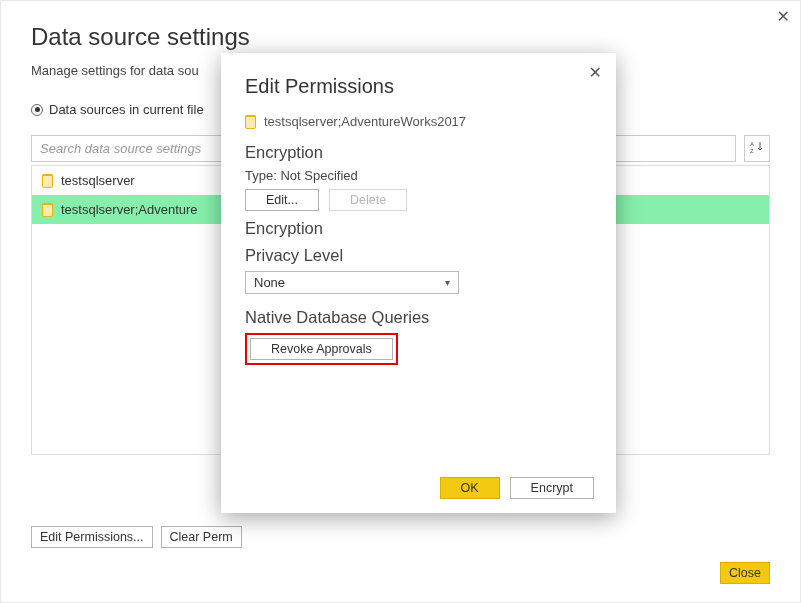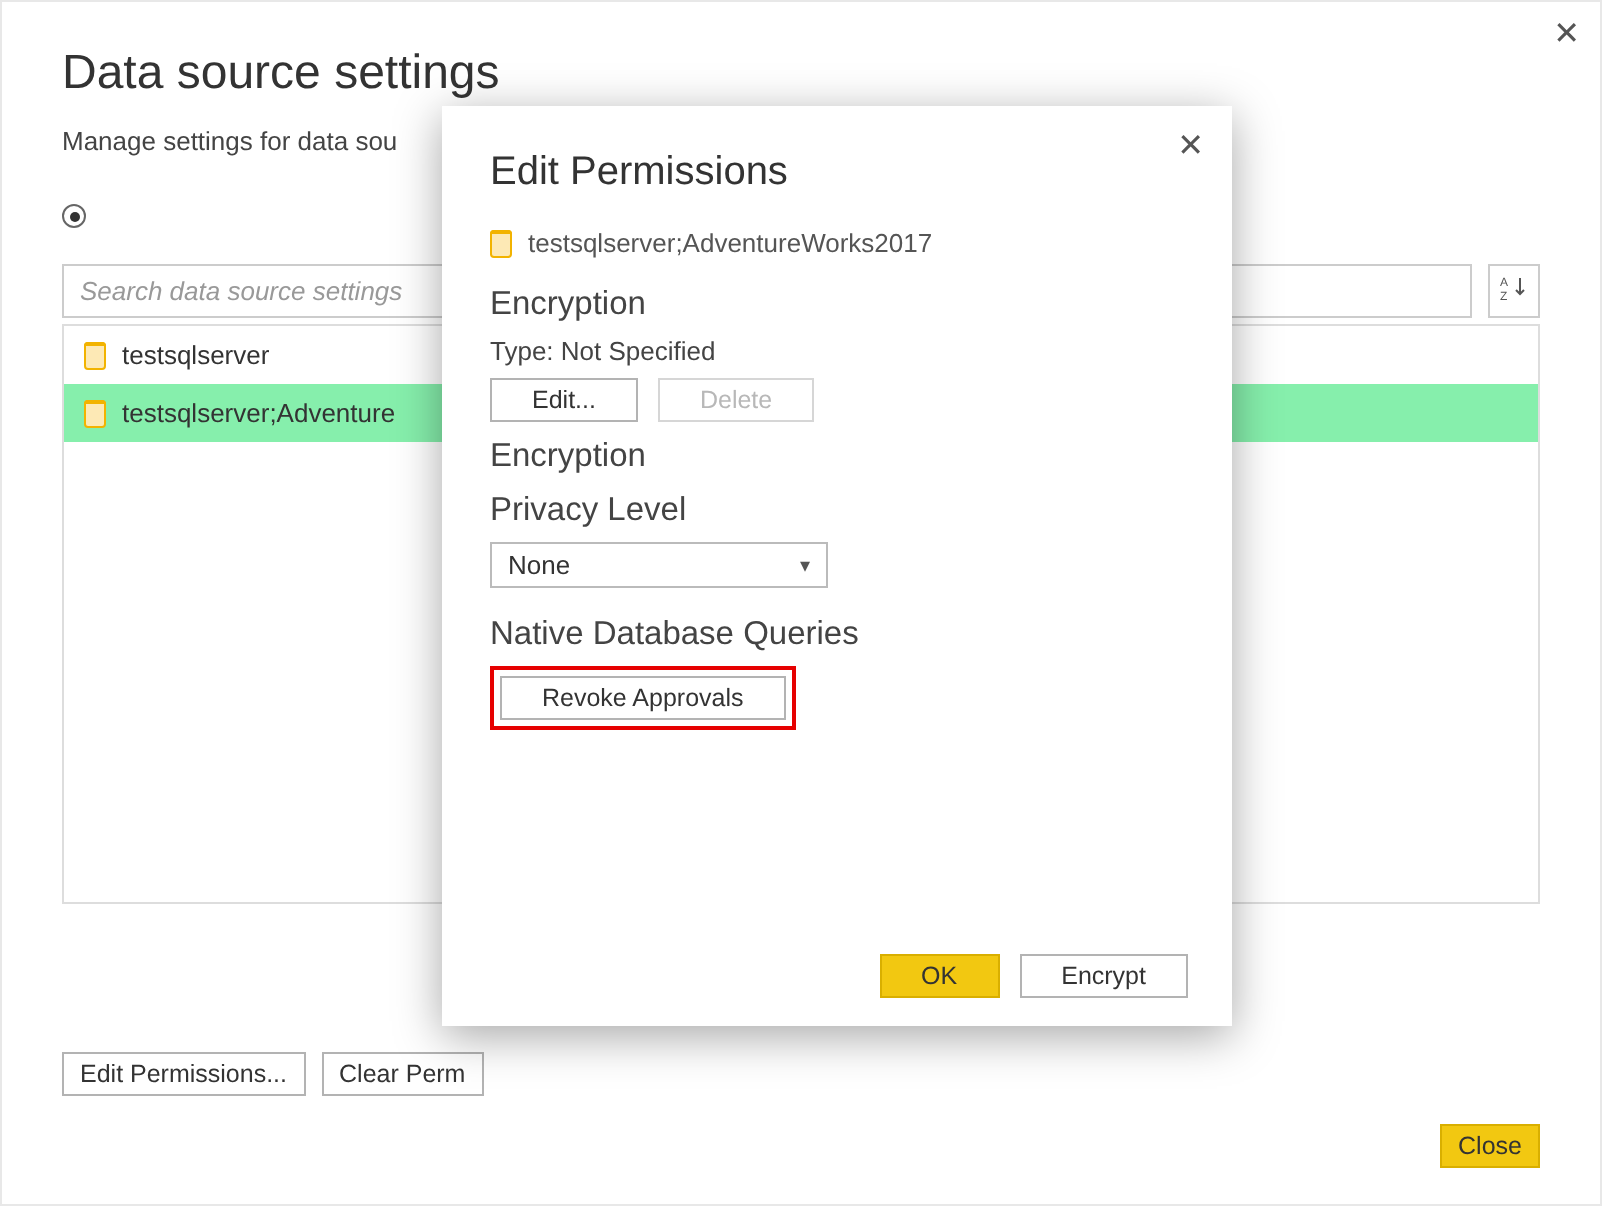--- a/index.html
+++ b/index.html
@@ -65,21 +65,21 @@
   }
   .dialog-close { position:absolute; top:10px; right:14px; font-size:16px; color:#555; cursor:pointer; }
   .dialog-title { font-size:20px; font-weight:400; color:#333; margin:2px 0 16px 0; }
   .src-row { display:flex; align-items:center; gap:8px; font-size:13px; color:#555; margin-bottom:14px; }
   .section-head { font-size:16.5px; color:#444; margin:8px 0 6px 0; font-weight:400; }
   .type-line { font-size:13px; color:#444; margin-bottom:6px; }
   .btn-row { display:flex; gap:10px; margin-bottom:4px; }
   .chk-row { display:flex; align-items:center; gap:8px; color:#b5b5b5; font-size:13px; margin:4px 0 8px 0; }
   .chk { width:13px; height:13px; border:1px solid #c8c8c8; }
   .sel {
-    width:169px; border:1px solid #bbb; padding:3px 8px; font-size:13px;
+    width:214px; border:1px solid #bbb; padding:3px 8px; font-size:13px;
     display:flex; justify-content:space-between; align-items:center; color:#333;
     background:#fff;
   }
   .caret { font-size:10px; color:#555; }
   .query-msg { font-size:13px; color:#444; margin:4px 0 8px 0; }
   .revoke-wrap {
     display:inline-block;
     border:2.5px solid #e60000; padding:3px;
   }
   .dialog-footer {
@@ -93,20 +93,21 @@
 <div class="outer-close">✕</div>
 
 <div class="page">
   <div class="page-title">Data source settings</div>
   <div class="subtitle">Manage settings for data sou</div>
 
   <div class="radio-row">
     <span class="radio">
         <span class="dot"></span>
       </span>
+    <span>Data sources in current file</span>
   </div>
 
   <div class="search-row">
     <div class="search">Search data source settings</div>
     <div class="sort-btn">
       <span>
         <svg width="14" height="14" viewBox="0 0 14 14">
           <text x="0" y="6" font-size="6" fill="#555">A</text>
           <text x="0" y="13" font-size="6" fill="#555">Z</text>
           <path d="M10 2 v8 M8 8 l2 2 l2 -2" stroke="#555" stroke-width="1" fill="none"></path>

